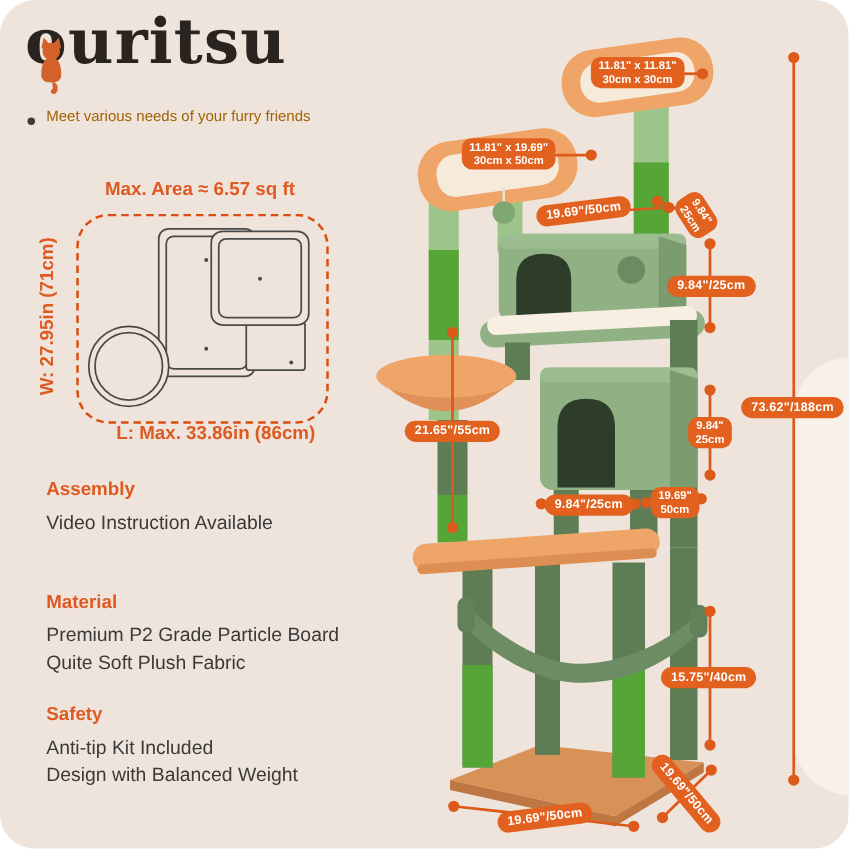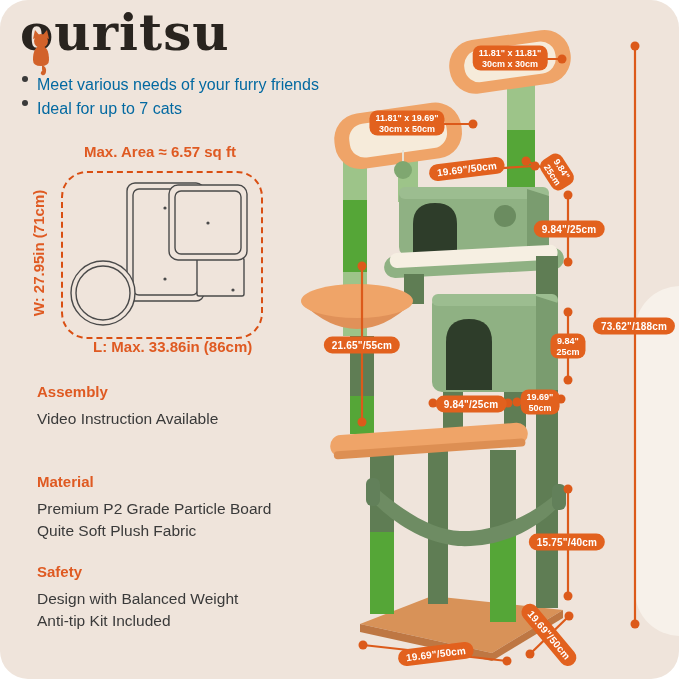--- a/index.html
+++ b/index.html
@@ -7,21 +7,21 @@
   .canvas{position:absolute;inset:0;background:#EFE4DB;border-radius:28px;overflow:hidden;}
   .soft-deco{position:absolute;right:-46px;top:286px;width:90px;height:350px;background:#F7F1EA;border-radius:45px;}
 
   
   .logo{position:absolute;left:20px;top:4px;height:64px;}
   .logo-text{font-family:"DejaVu Serif",serif;font-weight:bold;font-size:50px;letter-spacing:1px;color:#29241F;line-height:1.15;text-align:right;}
   .cat-svg{position:absolute;left:9px;top:26px;}
 
   
   .bullets{position:absolute;left:22px;top:76px;}
-  .bullet-row{display:flex;align-items:flex-start;height:24px;font-size:16px;color:#0369a1;}
+  .bullet-row{display:flex;align-items:flex-end;height:24px;font-size:12px;color:#a16207;}
   .dot{width:6px;height:6px;border-radius:50%;background:#3A3A3A;margin-right:9px;flex:none;}
 
   
   .fp-title{position:absolute;left:84px;top:143px;font-size:15px;font-weight:bold;color:#DF5A22;text-align:center;}
   .fp-box{position:absolute;left:61px;top:171px;width:198px;height:164px;border:2.5px dashed #D94E12;border-radius:26px;}
   .fp-shapes{position:absolute;left:61px;top:171px;}
   .fp-w{position:absolute;left:38px;top:253px;transform:translate(-50%,-50%) rotate(-90deg);white-space:nowrap;font-size:15px;font-weight:bold;color:#DF5A22;}
   .fp-l{position:absolute;left:93px;top:338px;font-size:15px;font-weight:bold;color:#DF5A22;white-space:nowrap;}
 
   
@@ -55,24 +55,20 @@
         <path d="M13,35 q5,2 4,7 q-1,4 -4,3 q-2,-1 -1,-3 q2,-1 1,-3 Z"></path>
       </g>
     </svg>
   </div>
 
   <div class="bullets">
     <div class="bullet-row">
       <span class="dot"></span>
       <span>Meet various needs of your furry friends</span>
     </div>
-    <div class="bullet-row">
-      <span class="dot"></span>
-      <span>Ideal for up to 7 cats</span>
-    </div>
   </div>
 
   <div class="fp-title">Max. Area ≈ 6.57 sq ft</div>
   <div class="fp-box"></div>
   <svg class="fp-shapes" width="198" height="164" viewBox="0 0 198 164">
     <g fill="#EFE4DB" stroke="#4a4a4a" stroke-width="1.4">
       <rect x="66" y="12" width="77" height="118" rx="8"></rect>
       <rect x="72" y="18" width="65" height="106" rx="6"></rect>
       <rect x="136" y="87" width="47" height="38" rx="2"></rect>
       <rect x="108" y="14" width="78" height="75" rx="9"></rect>
@@ -94,22 +90,22 @@
     <div class="sec-title">Assembly</div>
     <div class="sec-line">Video Instruction Available</div>
   </div>
   <div class="sec" id="sec-material">
     <div class="sec-title">Material</div>
     <div class="sec-line">Premium P2 Grade Particle Board</div>
     <div class="sec-line">Quite Soft Plush Fabric</div>
   </div>
   <div class="sec" id="sec-safety">
     <div class="sec-title">Safety</div>
+    <div class="sec-line">Anti-tip Kit Included</div>
     <div class="sec-line">Design with Balanced Weight</div>
-    <div class="sec-line">Anti-tip Kit Included</div>
   </div>
 
   <svg class="layer" width="679" height="679" viewBox="0 0 679 679">
 
     <g>
       <polygon points="360,624 432,596 563,610 492,653" fill="#D89258"></polygon>
       <polygon points="360,624 492,653 492,661 360,632" fill="#BE7743"></polygon>
       <polygon points="492,653 563,610 563,618 492,661" fill="#BE7743"></polygon>
     </g>
 

